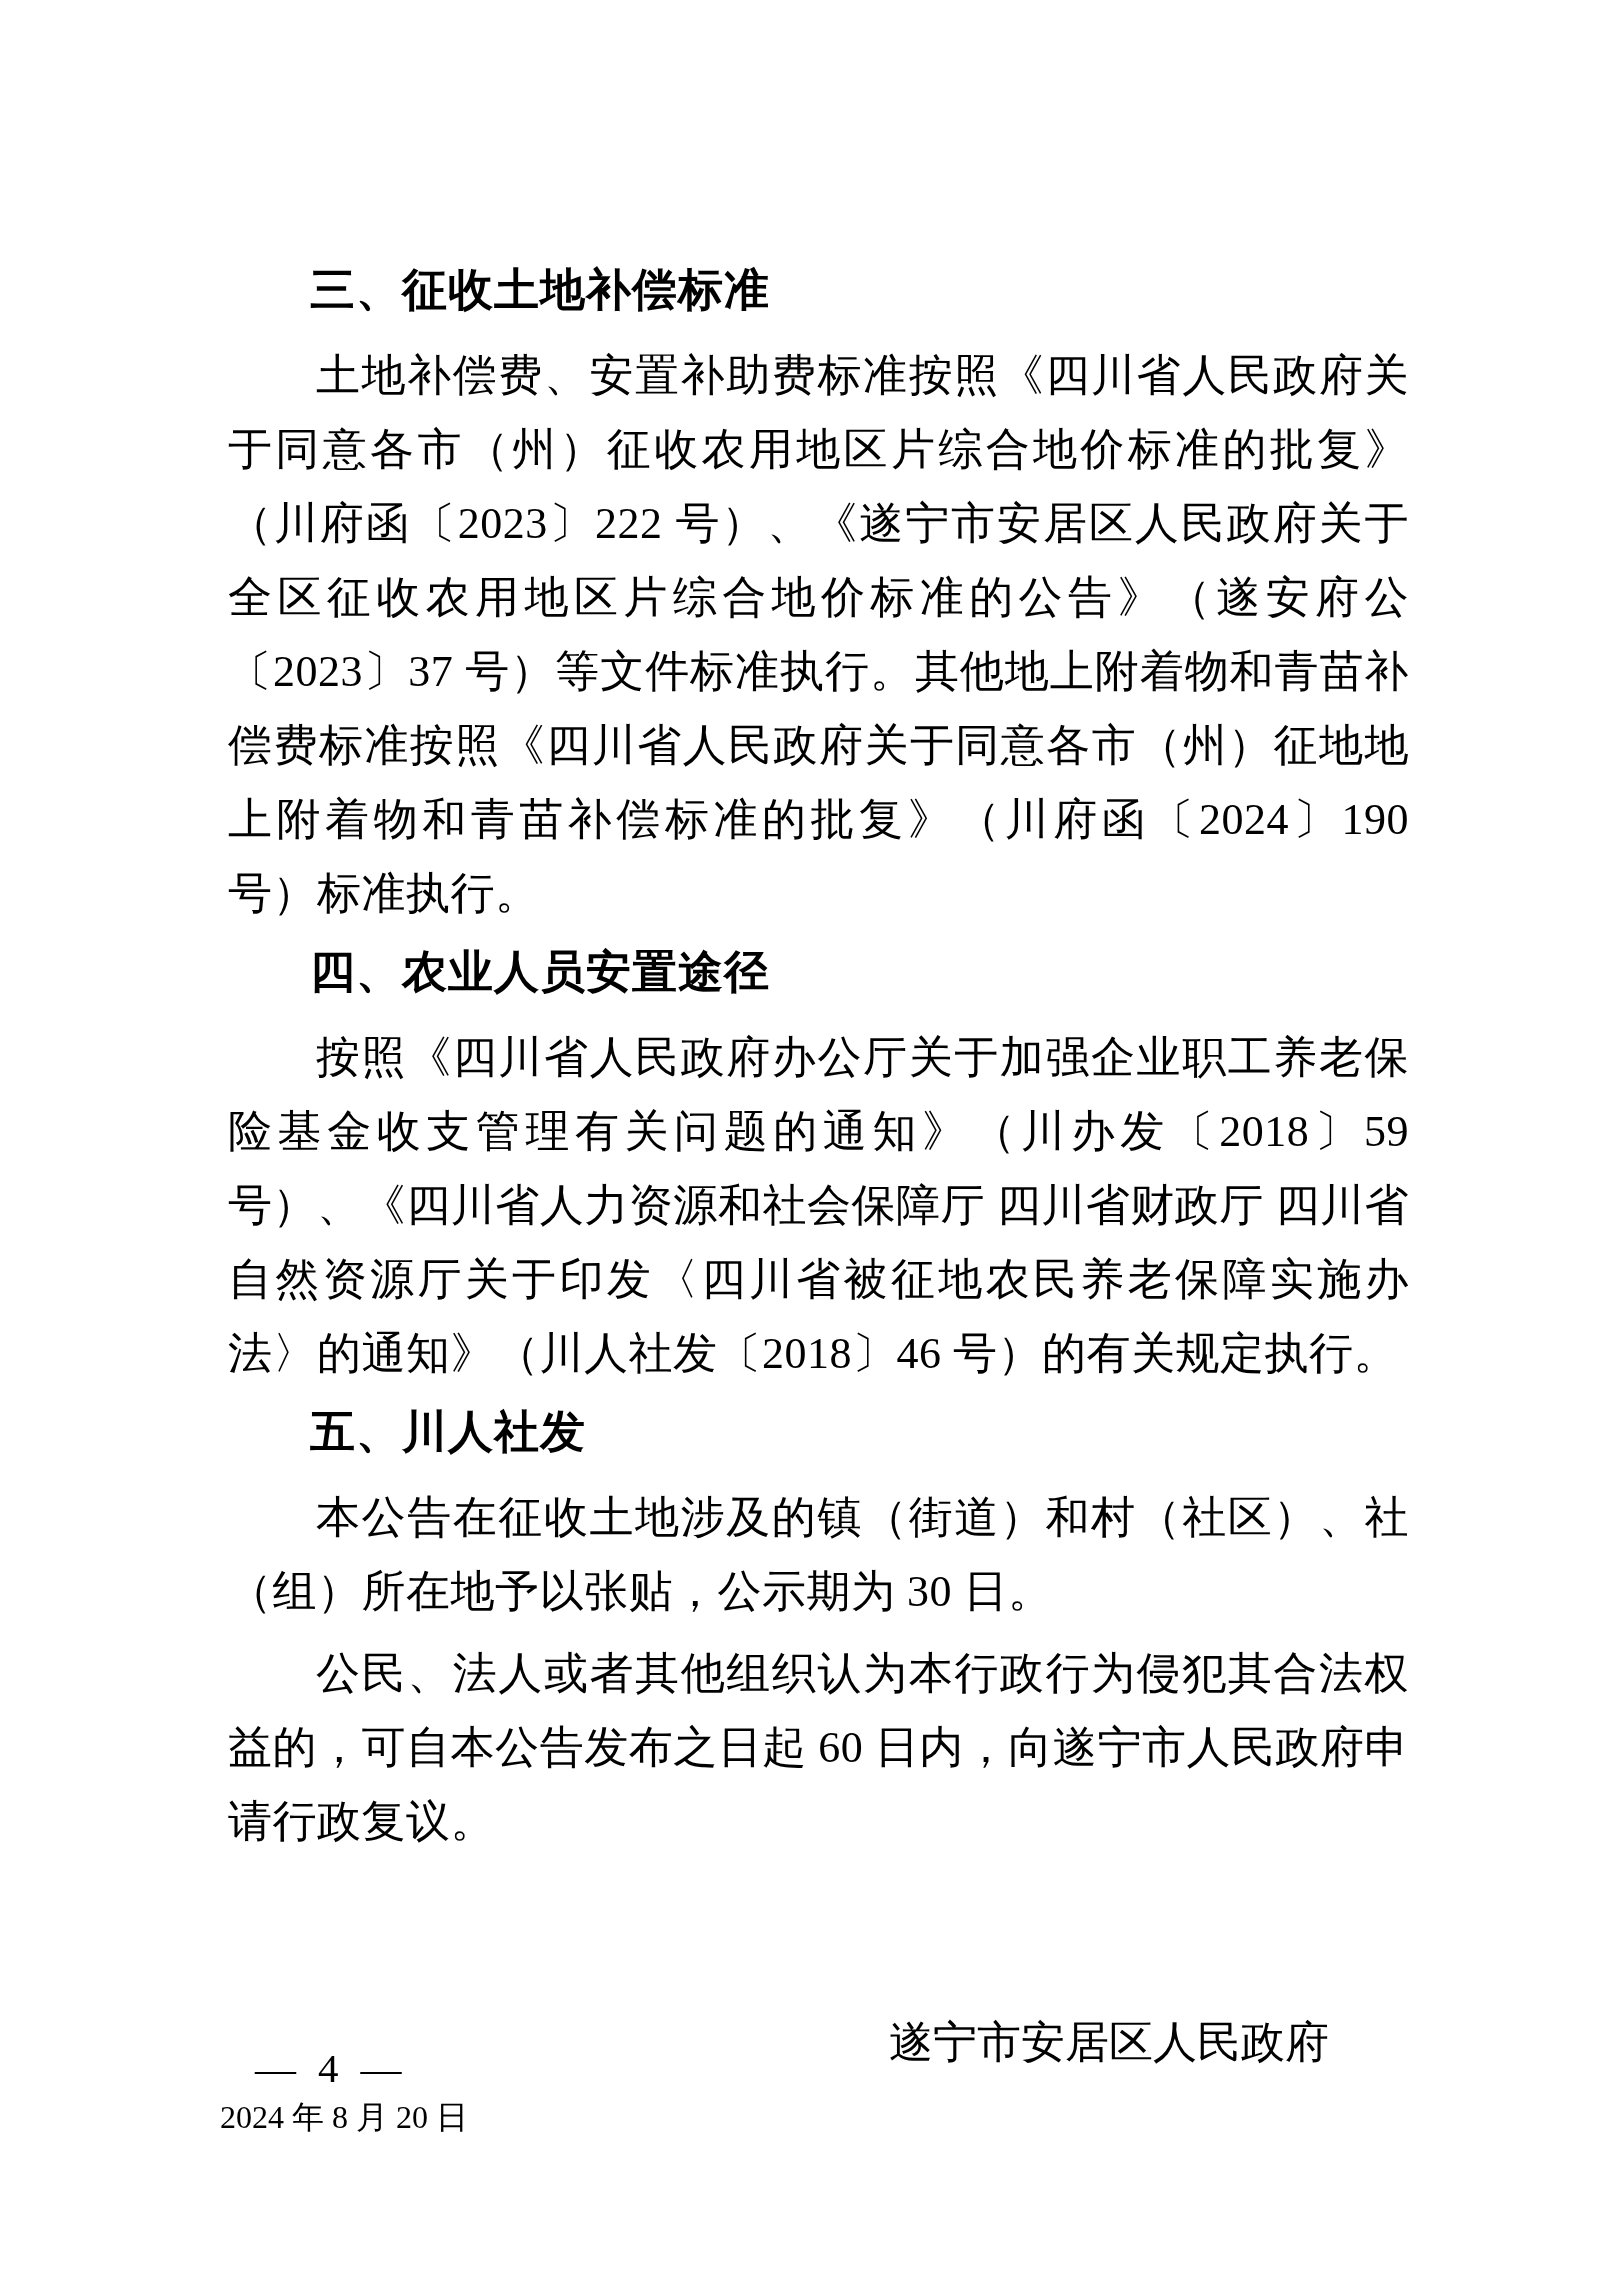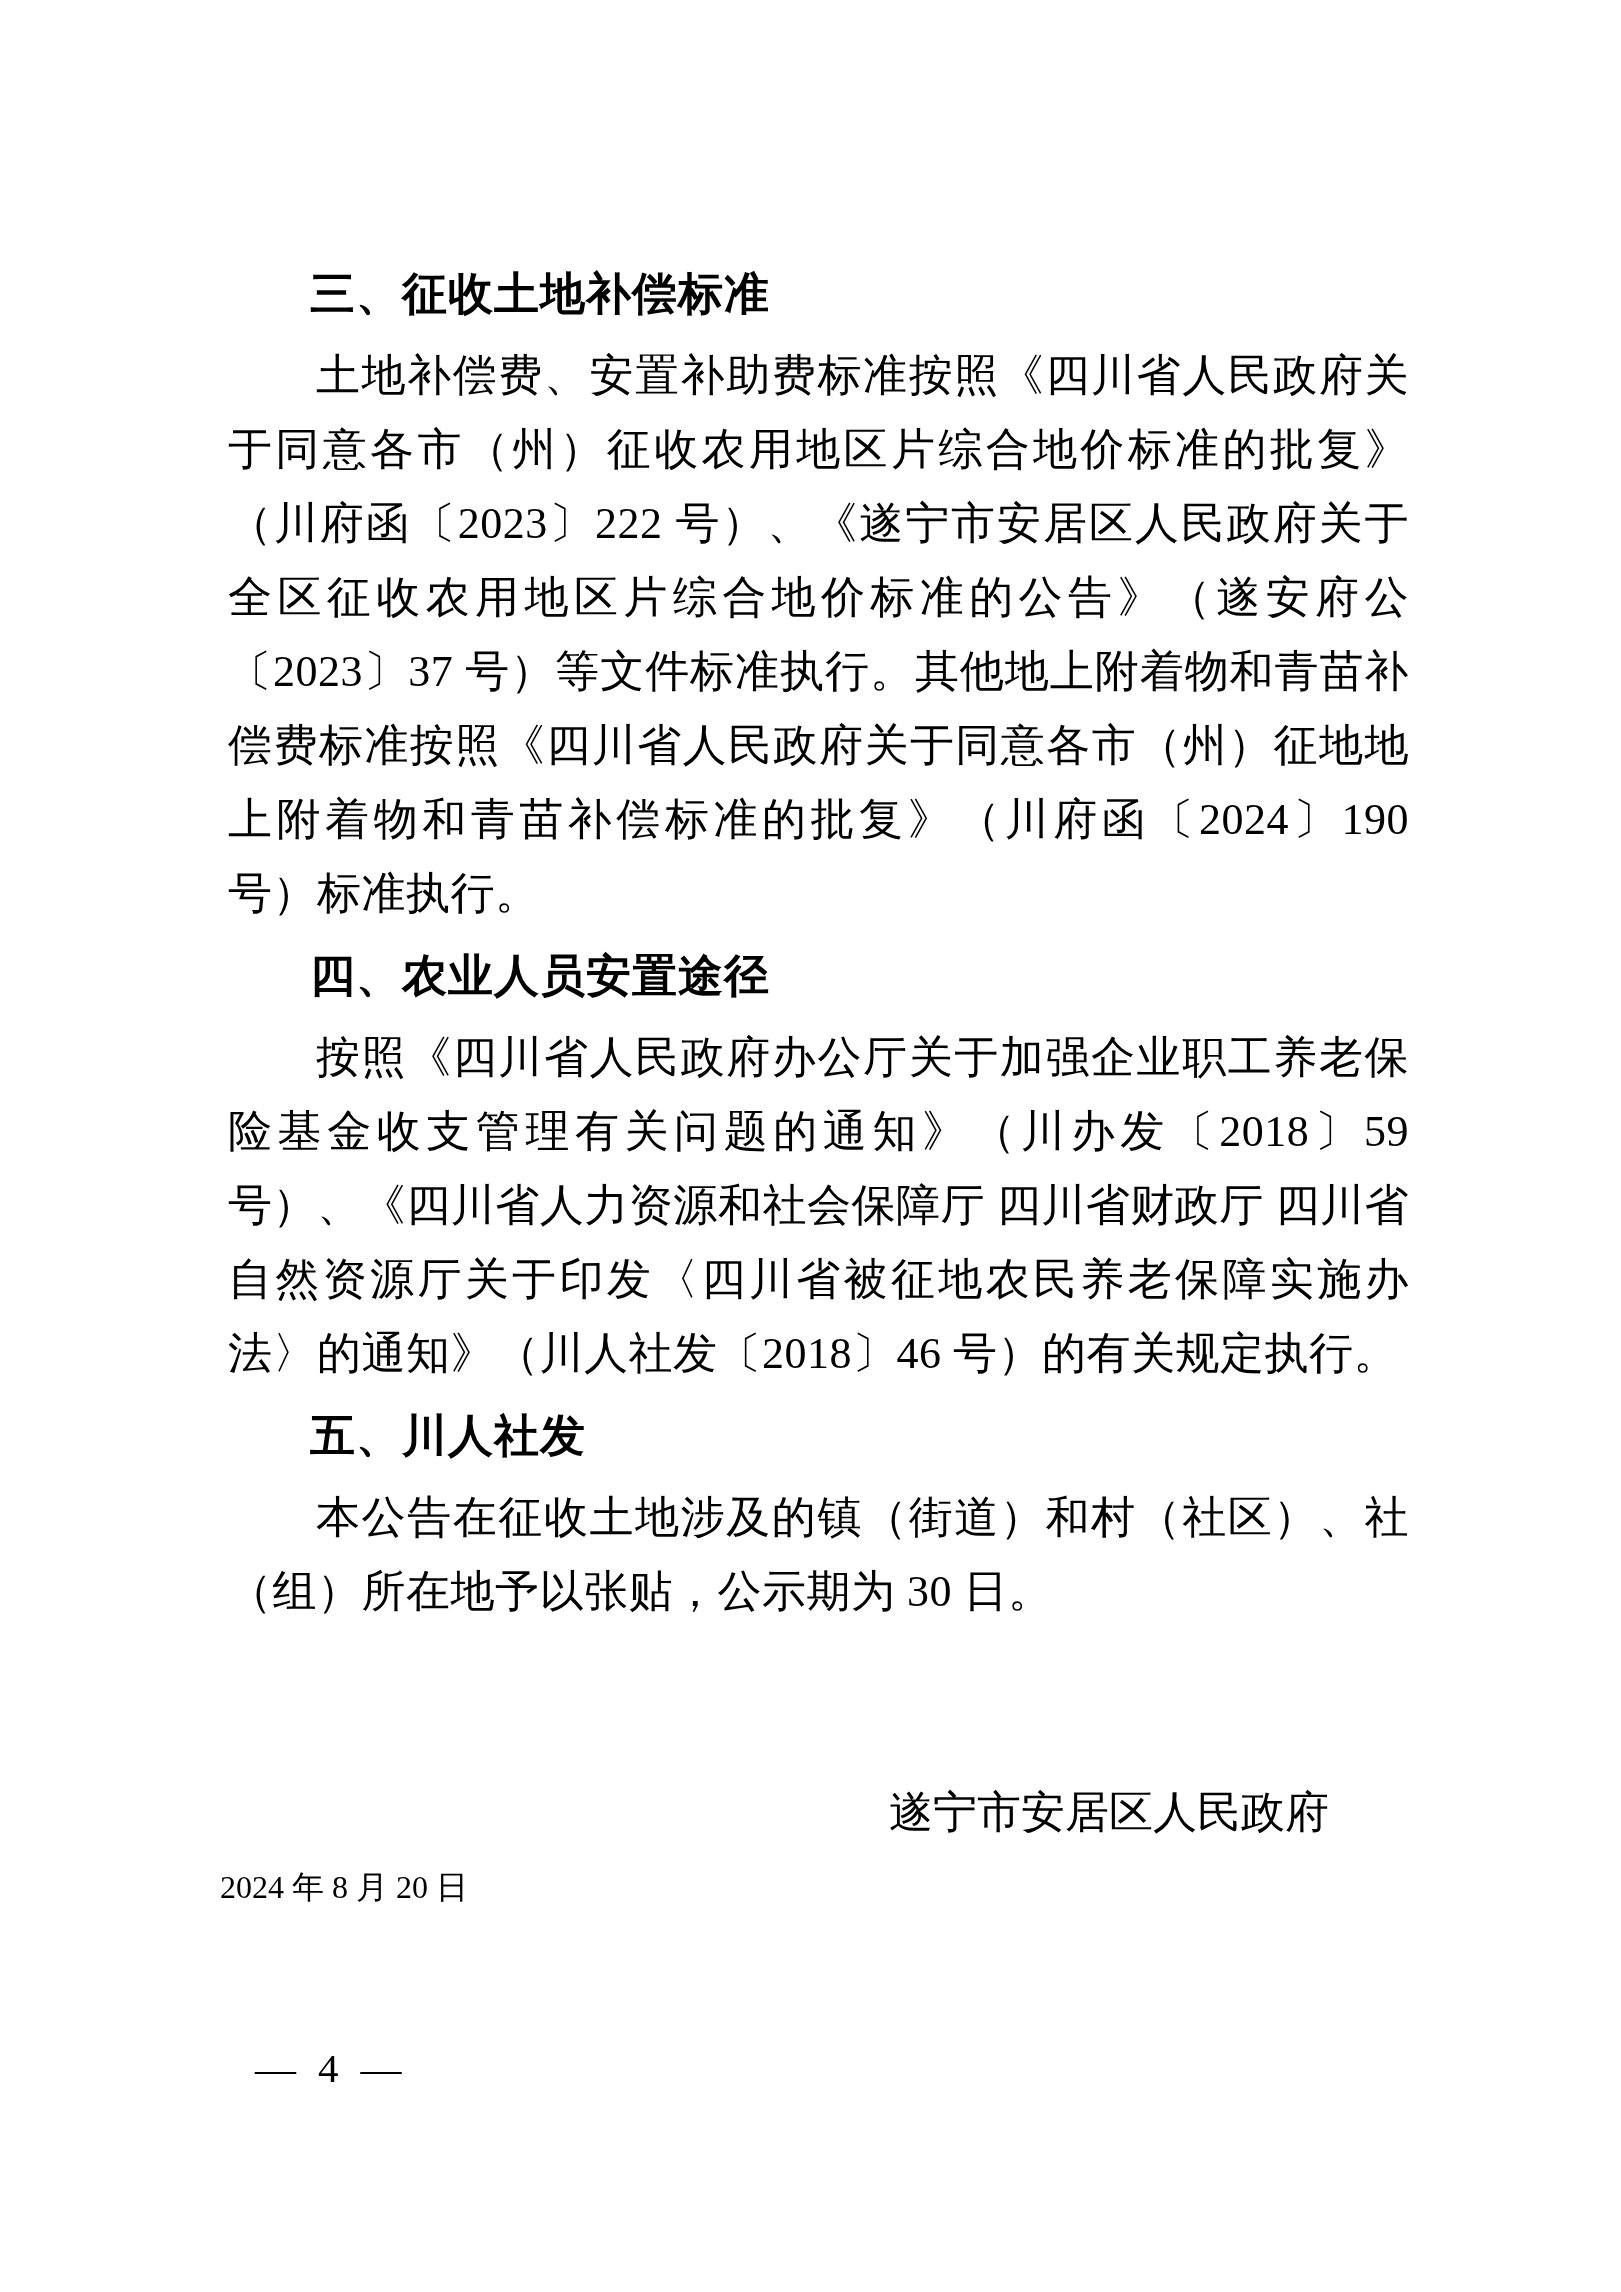--- a/index.html
+++ b/index.html
@@ -17,21 +17,21 @@
   }
   .doc {
     position: absolute;
     left: 220px;
     top: 257px;
     width: 1197px;
     font-size: 44px;
     line-height: 74px;
   }
   .doc h2 {
-    font-family: Liberation Serif, serif;
+    font-family: Liberation Mono, monospace;
     font-weight: bold;
     font-size: 45px;
     line-height: 74px;
     margin: 0;
     text-indent: 2em;
     letter-spacing: 1px;
   }
   .doc p {
     margin: 8px;
     text-indent: 2em;
@@ -74,20 +74,21 @@
   </section>
 
   <section>
     <h2>四、农业人员安置途径</h2>
     <p>按照《四川省人民政府办公厅关于加强企业职工养老保险基金收支管理有关问题的通知》（川办发〔2018〕59 号）、《四川省人力资源和社会保障厅 四川省财政厅 四川省自然资源厅关于印发〈四川省被征地农民养老保障实施办法〉的通知》（川人社发〔2018〕46 号）的有关规定执行。</p>
   </section>
 
   <section>
     <h2>五、川人社发</h2>
     <p>本公告在征收土地涉及的镇（街道）和村（社区）、社（组）所在地予以张贴，公示期为 30 日。</p>
+    <p>公民、法人或者其他组织认为本行政行为侵犯其合法权益的，可自本公告发布之日起 60 日内，向遂宁市人民政府申请行政复议。</p>
   </section>
 
   <div class="signature-block">
     <div class="signature">遂宁市安居区人民政府</div>
     <div class="issue-date">2024 年 8 月 20 日</div>
   </div>
 
 </main>
 
 <div class="page-number">— 4 —</div>

